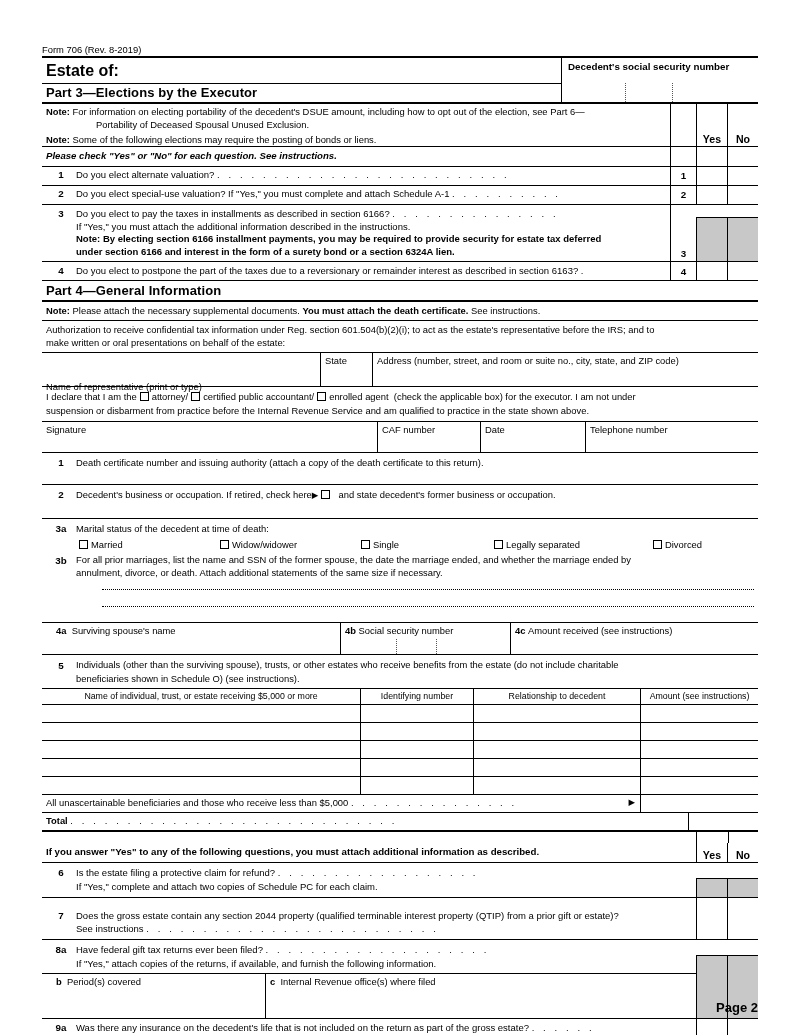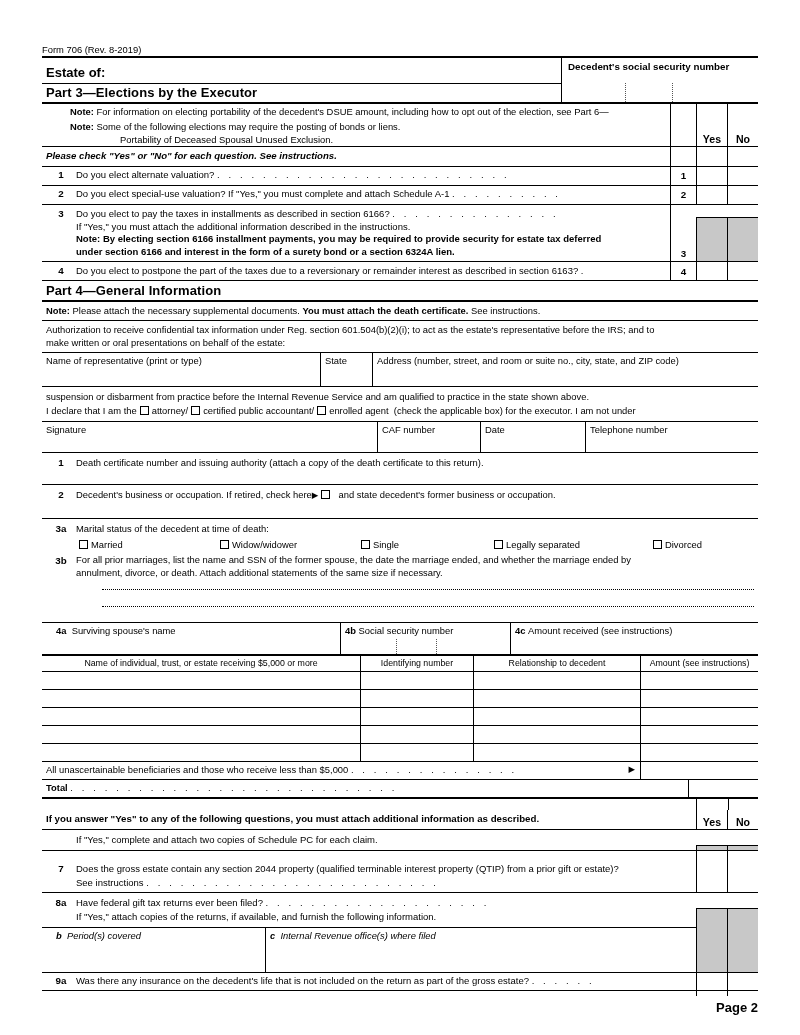--- a/index.html
+++ b/index.html
@@ -16,21 +16,21 @@
   
   .form { position:absolute; left:42px; top:0; width:716px; }
   .hr-thin   { border-top:1px solid #000; }
   .hr-med    { border-top:1.6px solid #000; }
   .hr-thick  { border-top:2.6px solid #000; }
   .b { font-weight:bold; }
   .i { font-style:italic; }
 
   
   .formnum { position:absolute; left:42px; top:44px; font-size:9.4px; }
-  .estate-label { font-weight:bold; font-size:13px; padding-left:4px; padding-bottom:1px; }
+  .estate-label { font-weight:bold; font-size:16px; padding-left:4px; padding-bottom:1px; }
   .ssn-title { font-size:9.8px; font-weight:bold; padding:3px 0 2px 6px; }
 
   .parthead {
     font-weight:bold; font-size:13px; padding:2px 0 2px 4px; letter-spacing:0.1px;
   }
 
   .note-line { font-size:9.4px; padding:2px 4px 1px 4px; line-height:1.25; }
   .indent { padding-left:54px; }
   .col-yes { width:31px; text-align:center; }
   .col-no  { width:31px; text-align:center; }
@@ -89,31 +89,31 @@
     <div style="position:relative;">
       <div class="parthead">Part 3—Elections by the Executor</div>
 
       <div style="position:absolute; right:0; top:0; width:197px; height:100%; border-left:1.6px solid #000;">
         <div class="tick" style="left:63px;"></div>
         <div class="tick" style="left:110px;"></div>
       </div>
     </div>
     <div class="hr-thick"></div>
 
-    <div style="position:relative;margin-left:24px;">
+    <div style="position:relative;">
       <div style="width:631px;">
         <div class="note-line">
           <span class="b">Note:</span>
           <span>For information on electing portability of the decedent's DSUE amount, including how to opt out of the election, see Part 6—</span>
         </div>
+        <div class="note-line indent" style="padding-top:0;">Portability of Deceased Spousal Unused Exclusion.</div>
         <div class="note-line">
           <span class="b">Note:</span>
           <span>Some of the following elections may require the posting of bonds or liens.</span>
         </div>
-        <div class="note-line indent" style="padding-top:0;">Portability of Deceased Spousal Unused Exclusion.</div>
       </div>
 
       <div style="position:absolute; right:0; top:0; height:100%; display:flex; align-items:flex-end;">
         <div style="width:26px; height:100%; border-left:1.6px solid #000;"></div>
         <div class="col-yes b" style="width:31px; height:100%; border-left:1.6px solid #000; display:flex; align-items:flex-end; justify-content:center; padding-bottom:1px; font-size:10.6px;">Yes</div>
         <div class="col-no b" style="width:31px; height:100%; border-left:1px solid #000; display:flex; align-items:flex-end; justify-content:center; padding-bottom:1px; font-size:10.6px;">No</div>
       </div>
     </div>
     <div class="hr-med"></div>
 
@@ -185,38 +185,38 @@
     </div>
     <div class="hr-med"></div>
 
     <div style="padding:3px 4px 3px 4px; font-size:9.4px; line-height:1.35; text-align:justify;">
       <div>Authorization to receive confidential tax information under Reg. section 601.504(b)(2)(i); to act as the estate's representative before the IRS; and to</div>
       <div>make written or oral presentations on behalf of the estate:</div>
     </div>
     <div class="hr-med"></div>
 
     <div class="trow" style="height:33px;">
-      <div class="tcell" style="width:278px;">
+      <div class="tcell" style="width:278px;margin-top:26px;">
         <span>Name of representative (print or type)</span>
       </div>
       <div class="tcell vl" style="width:52px;">
         <span>State</span>
       </div>
       <div class="tcell vl" style="flex:1;">
         <span>Address (number, street, and room or suite no., city, state, and ZIP code)</span>
       </div>
     </div>
     <div class="hr-med"></div>
 
     <div style="padding:3px 4px 3px 4px; font-size:9.4px; line-height:1.45;">
-      <div>suspension or disbarment from practice before the Internal Revenue Service and am qualified to practice in the state shown above.</div>
       <div>
         <span>I declare that I am the</span><span class="chk"></span><span>attorney/</span><span class="chk"></span><span>certified public accountant/</span><span class="chk"></span><span>enrolled agent</span>&nbsp;
         <span>(check the applicable box) for the executor. I am not under</span>
       </div>
+      <div>suspension or disbarment from practice before the Internal Revenue Service and am qualified to practice in the state shown above.</div>
     </div>
     <div class="hr-med"></div>
 
     <div class="trow" style="height:30px;">
       <div class="tcell" style="width:335px;">
         <span>Signature</span>
       </div>
       <div class="tcell vl" style="width:103px;">
         <span>CAF number</span>
       </div>
@@ -274,20 +274,26 @@
         <span class="b">4b</span>&nbsp;<span>Social security number</span>
         <div class="tick" style="left:55px; top:16px;"></div>
         <div class="tick" style="left:95px; top:16px;"></div>
       </div>
       <div class="tcell vl" style="flex:1;">
         <span class="b">4c</span>&nbsp;<span>Amount received (see instructions)</span>
       </div>
     </div>
     <div class="hr-med"></div>
 
+    <div style="padding:4px 4px 3px 4px; font-size:9.4px; line-height:1.35;">
+      <div>
+        <span class="qlabel" style="text-align:center;width:30px;">5</span><span>Individuals (other than the surviving spouse), trusts, or other estates who receive benefits from the estate (do not include charitable</span>
+      </div>
+      <div style="padding-left:30px;">beneficiaries shown in Schedule O) (see instructions).</div>
+    </div>
 
     <div class="hr-med"></div>
     <div class="trow" style="height:15px;">
       <div class="tcell" style="width:318px; text-align:center; font-size:8.8px;">Name of individual, trust, or estate receiving $5,000 or more</div>
       <div class="tcell vl" style="width:113px; text-align:center; font-size:8.8px;">Identifying number</div>
       <div class="tcell vl" style="width:167px; text-align:center; font-size:8.8px;">Relationship to decedent</div>
       <div class="tcell vl" style="flex:1; text-align:center; font-size:8.8px;">Amount (see instructions)</div>
     </div>
     <div class="hr-med"></div>
 
@@ -354,20 +360,24 @@
 
     <div class="qrow">
       <div class="qtext b" style="font-size:9.7px; padding-top:3px; padding-bottom:3px;">If you answer "Yes" to any of the following questions, you must attach additional information as described.</div>
       <div class="ybox vl2 b" style="display:flex; align-items:flex-end; justify-content:center; font-size:10.6px; padding-bottom:1px;">Yes</div>
       <div class="nbox vl b" style="display:flex; align-items:flex-end; justify-content:center; font-size:10.6px; padding-bottom:1px;">No</div>
     </div>
     <div class="hr-med"></div>
 
     <div class="qrow">
       <div class="qtext" style="padding-top:3px; padding-bottom:3px; line-height:1.42;">
+        <div>
+          <span class="qlabel" style="text-align:center;width:30px;">6</span><span>Is the estate filing a protective claim for refund?</span>
+          <span class="leader">. . . . . . . . . . . . . . . . . .</span>
+        </div>
         <div style="padding-left:30px;">If "Yes," complete and attach two copies of Schedule PC for each claim.</div>
       </div>
       <div class="ybox vl2 shade" style="border-top:1px solid #000; margin-top:15px;"></div>
       <div class="nbox vl shade" style="border-top:1px solid #000; margin-top:15px;"></div>
     </div>
     <div class="hr-med"></div>
 
     <div class="qrow">
       <div class="qtext" style="padding-top:3px; padding-bottom:3px; line-height:1.42;margin-top:8px;">
         <div>
@@ -392,21 +402,21 @@
         <div style="padding-left:30px;">If "Yes," attach copies of the returns, if available, and furnish the following information.</div>
       </div>
       <div class="ybox vl2 shade" style="border-top:1px solid #000; margin-top:15px;"></div>
       <div class="nbox vl shade" style="border-top:1px solid #000; margin-top:15px;"></div>
     </div>
     <div style="position:relative; height:0;">
       <div style="position:absolute; left:0; width:654px; border-top:1.6px solid #000;"></div>
     </div>
 
     <div class="qrow" style="height:45px;">
-      <div style="flex:1; display:flex;font-style:italic;">
+      <div style="flex:1; display:flex;">
         <div class="tcell" style="width:223px; padding-left:14px; padding-top:3px;">
           <span class="b">b</span>&nbsp;&nbsp;<span>Period(s) covered</span>
         </div>
         <div class="tcell vl" style="flex:1; padding-top:3px;">
           <span class="b">c</span>&nbsp;&nbsp;<span>Internal Revenue office(s) where filed</span>
         </div>
       </div>
       <div class="ybox vl2 shade"></div>
       <div class="nbox vl shade"></div>
     </div>

